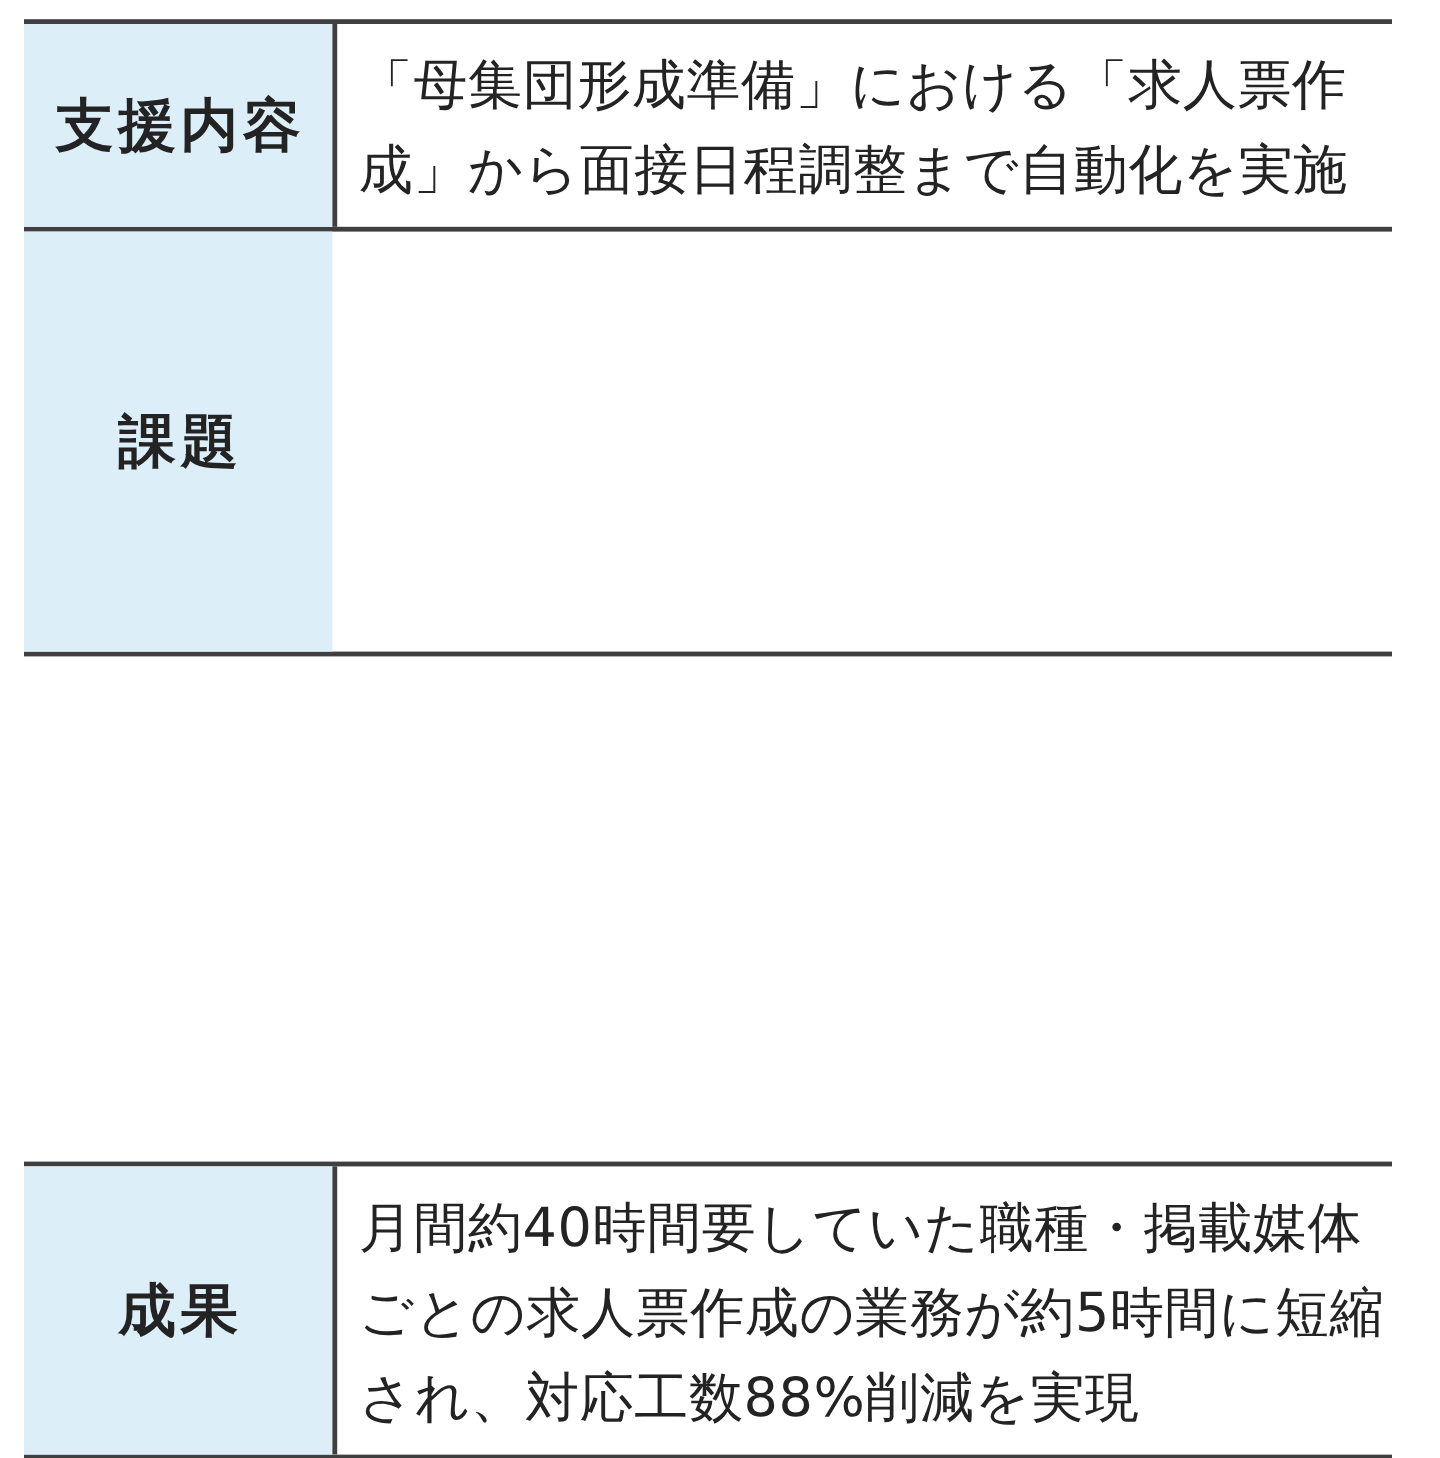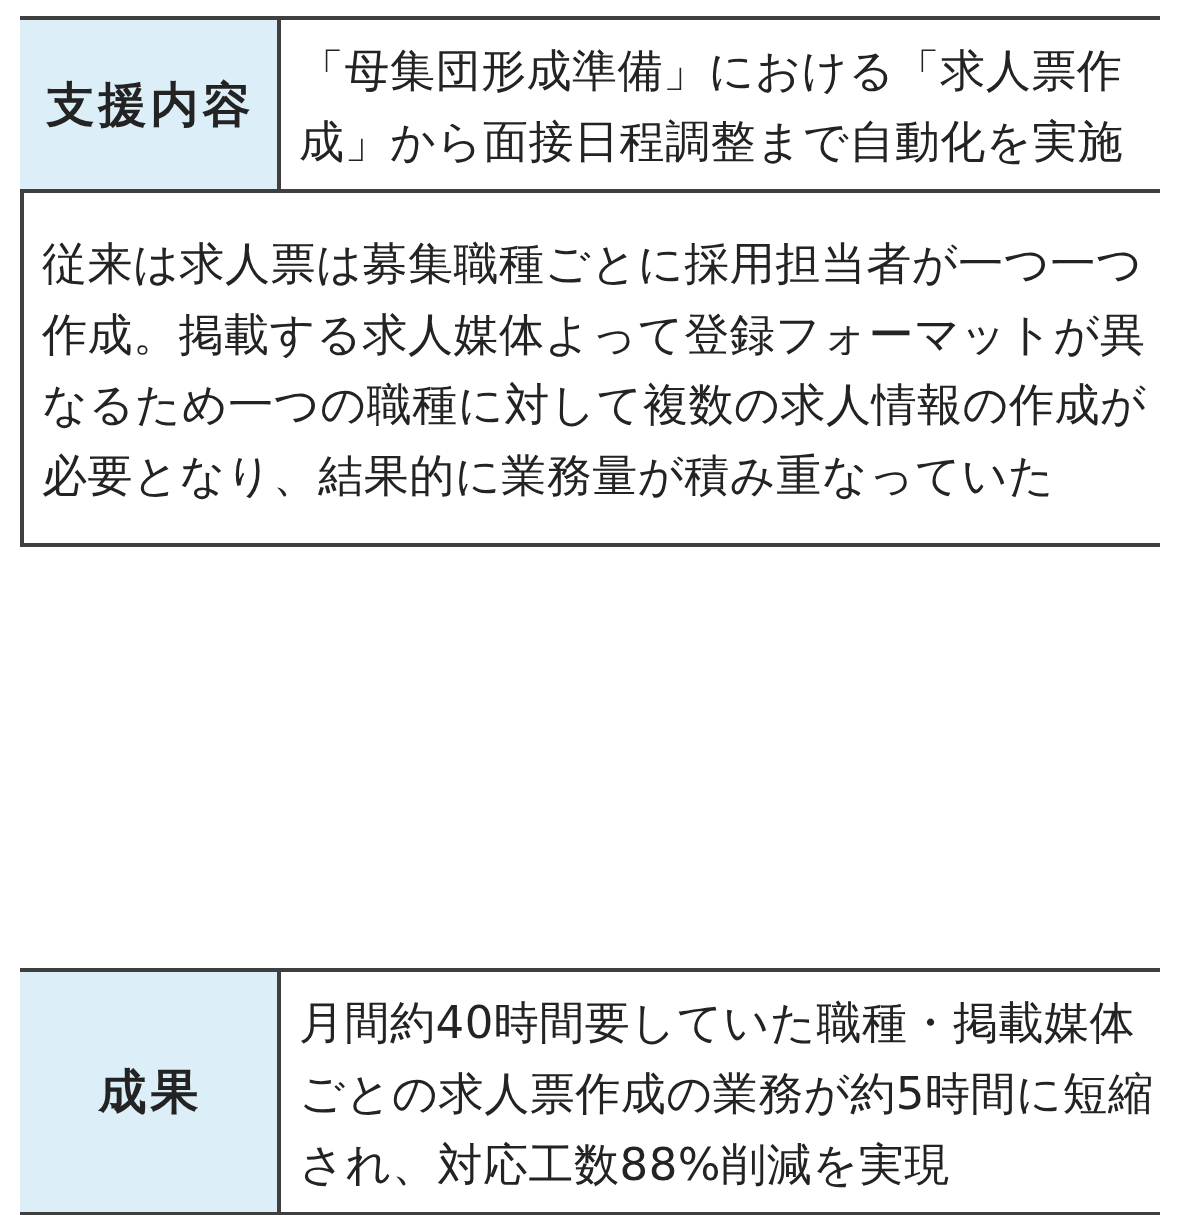--- a/index.html
+++ b/index.html
@@ -61,23 +61,21 @@
 <div class="case-table">
 
   <div class="case-row row-1">
     <div class="label-cell">支援内容</div>
     <div class="content-cell">
       <span class="content-text">「母集団形成準備」における「求人票作成」から面接日程調整まで自動化を実施</span>
     </div>
   </div>
 
   <div class="case-row row-2">
-    <div class="content-cell">
-      <span class="content-text">従来は求人票は募集職種ごとに採用担当者が一つ一つ作成。掲載する求人媒体よって登録フォーマットが異なるため一つの職種に対して複数の求人情報の作成が必要となり、結果的に業務量が積み重なっていた</span>
-    </div>
+    <div class="label-cell">課題</div>
   </div>
 
   <div class="case-row row-3">
   </div>
 
   <div class="case-row row-4">
     <div class="label-cell">成果</div>
     <div class="content-cell">
       <span class="content-text">月間約40時間要していた職種・掲載媒体ごとの求人票作成の業務が約5時間に短縮され、対応工数88%削減を実現</span>
     </div>

